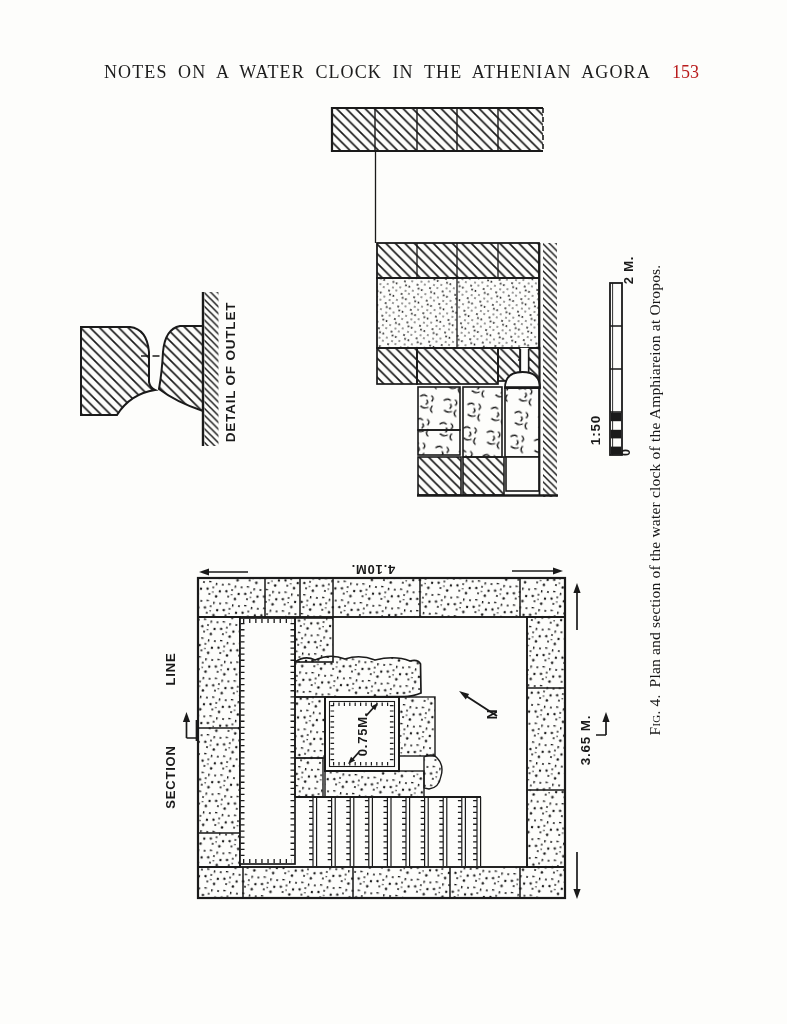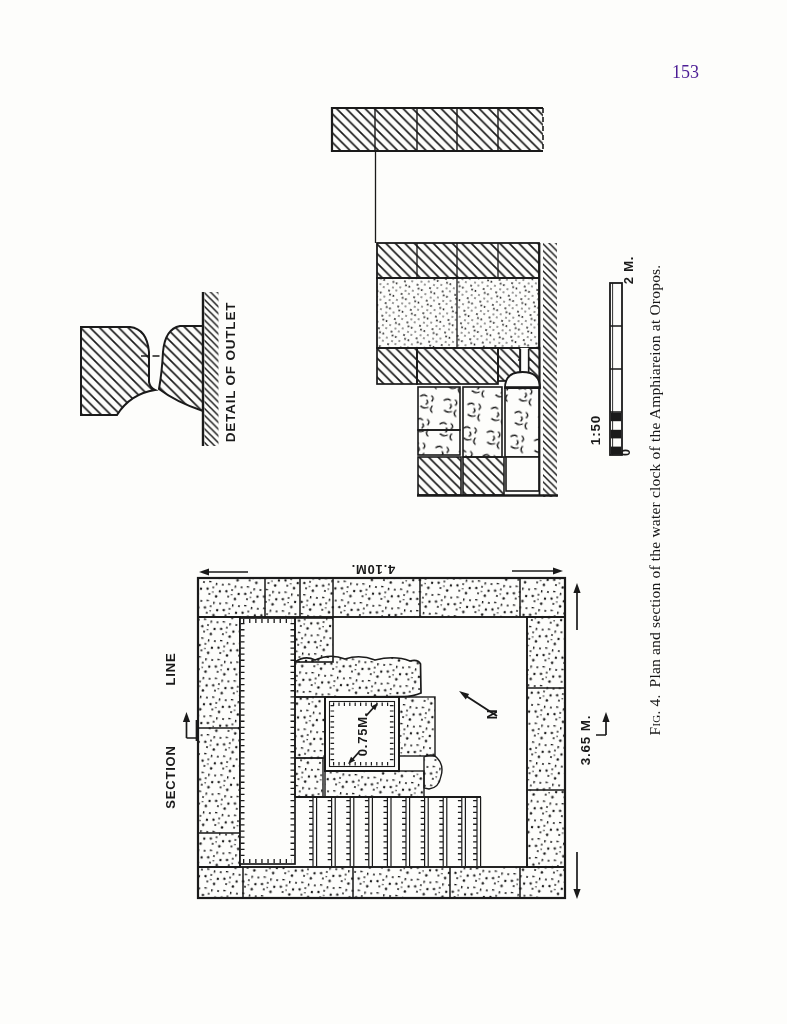--- a/index.html
+++ b/index.html
@@ -1,29 +1,30 @@
 <!DOCTYPE html>
 <html><head>
 <meta charset="utf-8">
 <style>
   html,body{margin:0;padding:0;}
   body{width:787px;height:1024px;background:#e9e9e7;font-family:"Liberation Serif", serif;}
   .page{position:relative;width:787px;height:1024px;background:#fdfdfb;overflow:hidden;}
   .hdr-title{position:absolute;left:104px;top:62px;font-size:18px;letter-spacing:1.1px;word-spacing:5px;color:#1c1c1c;white-space:nowrap;}
-  .hdr-num{position:absolute;left:672px;top:62px;font-size:18px;color:#4c1d95;}
+  .hdr-num{position:absolute;left:672px;top:62px;font-size:18px;color:#b91c1c;}
   svg{position:absolute;left:0;top:0;}
   .lbl{font-family:"Liberation Sans", sans-serif;font-weight:700;fill:#1a1a1a;letter-spacing:0.8px;}
   .cap{font-family:"Liberation Serif", serif;font-size:15.5px;fill:#161616;letter-spacing:0.2px;}
   .sc{font-variant:small-caps;}
 </style>
 </head>
 <body>
 
 <div class="page">
 
+  <span class="hdr-title">NOTES ON A WATER CLOCK IN THE ATHENIAN AGORA</span>
   <span class="hdr-num">153</span>
 
   <svg width="787" height="1024" viewBox="0 0 787 1024">
     <defs>
       <pattern id="hatch" width="9.5" height="9.5" patternUnits="userSpaceOnUse">
         <path d="M-2,-2 L11.5,11.5 M-2,7.5 L2,11.5 M7.5,-2 L11.5,2" stroke="#1a1a1a" stroke-width="1.7" fill="none"></path>
       </pattern>
       <pattern id="hatchD" width="6.8" height="6.8" patternUnits="userSpaceOnUse">
         <path d="M-2,-2 L8.8,8.8 M-2,4.8 L2,8.8 M4.8,-2 L8.8,2" stroke="#1a1a1a" stroke-width="1.5" fill="none"></path>
       </pattern>

